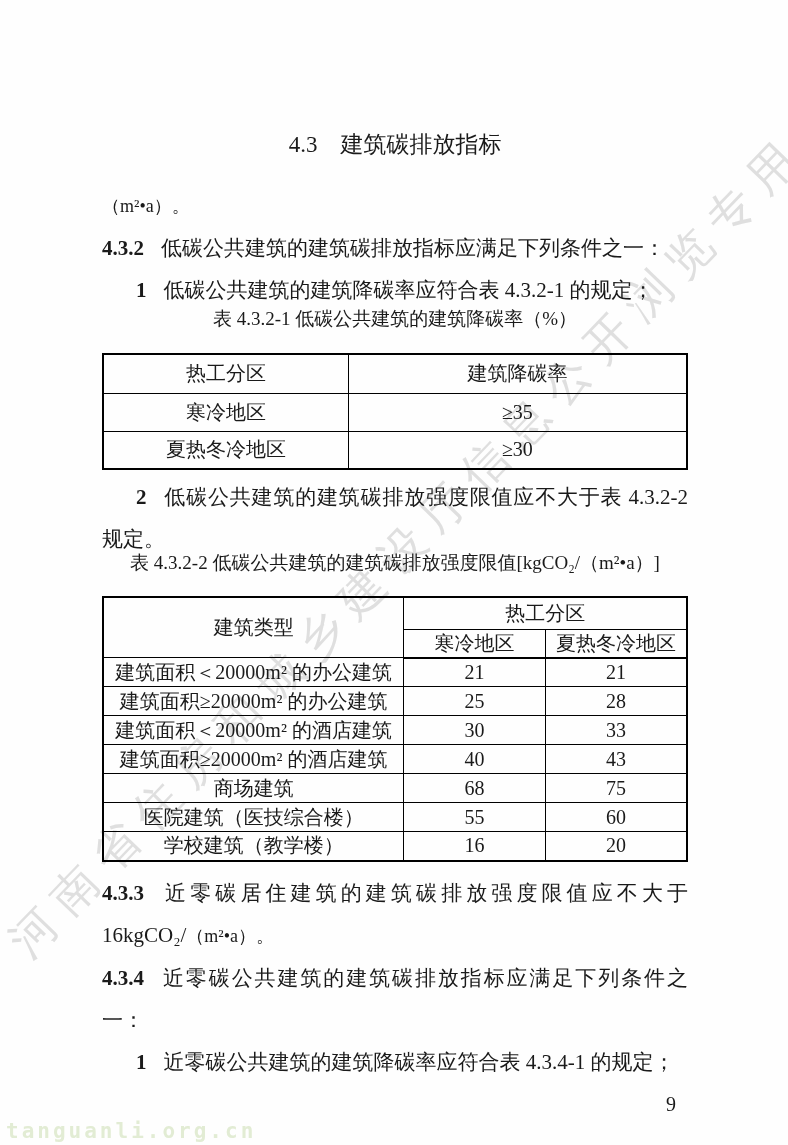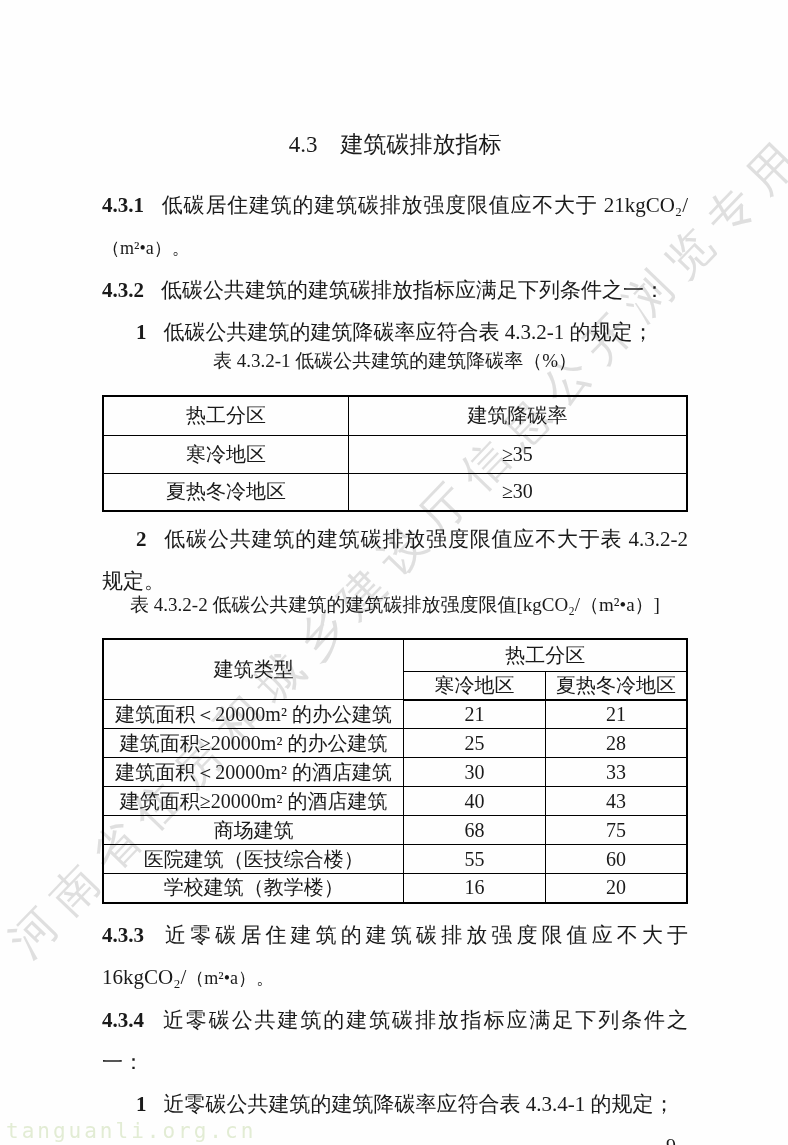--- a/index.html
+++ b/index.html
@@ -26,21 +26,21 @@
     color: #c7c7c7;
     opacity: 0.55;
     z-index: 0;
     font-family: "Liberation Serif", "DejaVu Serif", serif;
   }
   .wm-site {
     position: absolute;
     left: 6px;
     bottom: 2px;
     font-size: 21px;
-    font-weight: normal;
+    font-weight: bold;
     letter-spacing: 3px;
     color: #e2ecd4;
     z-index: 0;
     font-family: "DejaVu Sans Mono", "Liberation Mono", monospace;
     text-align: center;
   }
   
   .content {
     position: absolute;
     left: 102px;
@@ -108,21 +108,20 @@
 <div class="page">
 
   <div class="wm-diagonal">河南省住房和城乡建设厅信息公开浏览专用</div>
   <div class="wm-site">tanguanli.org.cn</div>
 
   <div class="content">
 
     <div class="doc-title">4.3　建筑碳排放指标</div>
 
     <div class="para mt22">
-      <div class="line stretch"><span class="num">4.3.1</span><span>低碳居住建筑的建筑碳排放强度限值应不大于 21kgCO₂/</span></div>
       <div class="line"><span class="small-paren">（m²•a）。</span></div>
     </div>
 
     <div class="para">
       <div class="line"><span class="num">4.3.2</span><span>低碳公共建筑的建筑碳排放指标应满足下列条件之一：</span></div>
     </div>
 
     <div class="para">
       <div class="line indent"><span class="num">1</span><span>低碳公共建筑的建筑降碳率应符合表 4.3.2-1 的规定；</span></div>
     </div>

